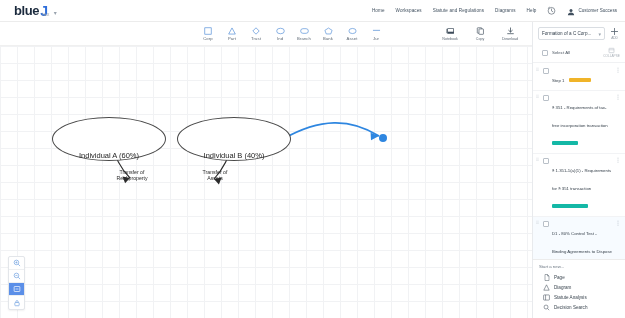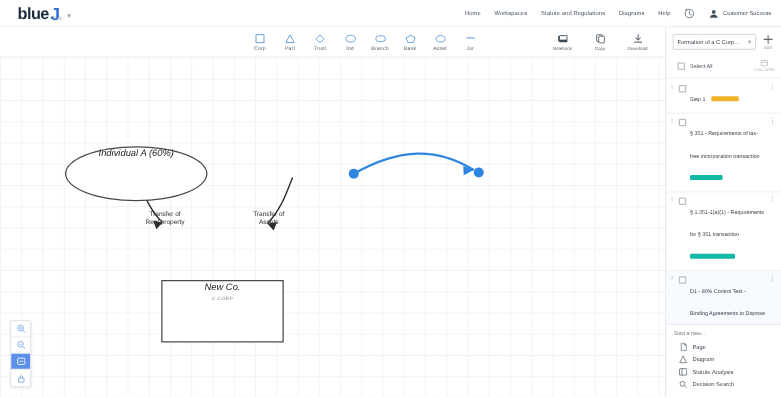--- a/index.html
+++ b/index.html
@@ -62,25 +62,24 @@
     background-image:
       linear-gradient(to right, #f1f2f4 1px, transparent 1px),
       linear-gradient(to bottom, #f1f2f4 1px, transparent 1px);
     background-size: 17px 17px;
     overflow: hidden;
   }
   .canvas svg.diagram { position: absolute; inset: 0; width: 100%; height: 100%; }
 
   .node {
     position: absolute;
-    display: flex; flex-direction: column; align-items: center; justify-content: flex-start;
+    display: flex; flex-direction: column; align-items: center; justify-content: flex-end;
     background: #ffffff;
     border: 1px solid #4a4a4a;
     cursor: pointer;
-    font-style: italic;
   }
   .node.ellipse { border-radius: 50%; }
   .node-label { font-size: 7.5px; color: #1f1f1f; white-space: nowrap; }
   .node-sub { font-size: 3.8px; color: #7d7d7d; letter-spacing: .4px; margin-top: 3px; }
 
   .edge-label {
     position: absolute; text-align: center;
     font-size: 5.2px; color: #2b2b2b; line-height: 6.4px; white-space: nowrap;
   }
 
@@ -318,26 +317,25 @@
           <path d="M283 93 C 320 72, 350 72, 379 90" fill="none" stroke="#2e86e0" stroke-width="1.8"></path>
           <path d="M379 90 l -8.4 -3.2 l 0.4 7.4 z" fill="#2e86e0"></path>
           <circle cx="283" cy="93" r="4" fill="#2e86e0"></circle>
           <circle cx="383" cy="92" r="4" fill="#2e86e0"></circle>
         </svg>
 
         <div class="node ellipse" style="left:52px; top:71px; width:114px; height:44px;">
           <span class="node-label">Individual A (60%)</span>
         </div>
 
-
-
-        <div class="node rect" style="left:129px; top:178px; width:98px; height:50px;">
-          <span class="node-label">New Co.</span>
-          <span class="node-sub">C CORP</span>
-        </div>
+        <div class="node ellipse" style="left:177px; top:71px; width:114px; height:44px;">
+          <span class="node-label">Individual B (40%)</span>
+        </div>
+
+
 
         <div class="edge-label" style="left:95px; top:123px; width:74px;">
           <div>Transfer of</div>
           <div>Real property</div>
         </div>
 
         <div class="edge-label" style="left:178px; top:123px; width:74px;">
           <div>Transfer of</div>
           <div>Assets</div>
         </div>

